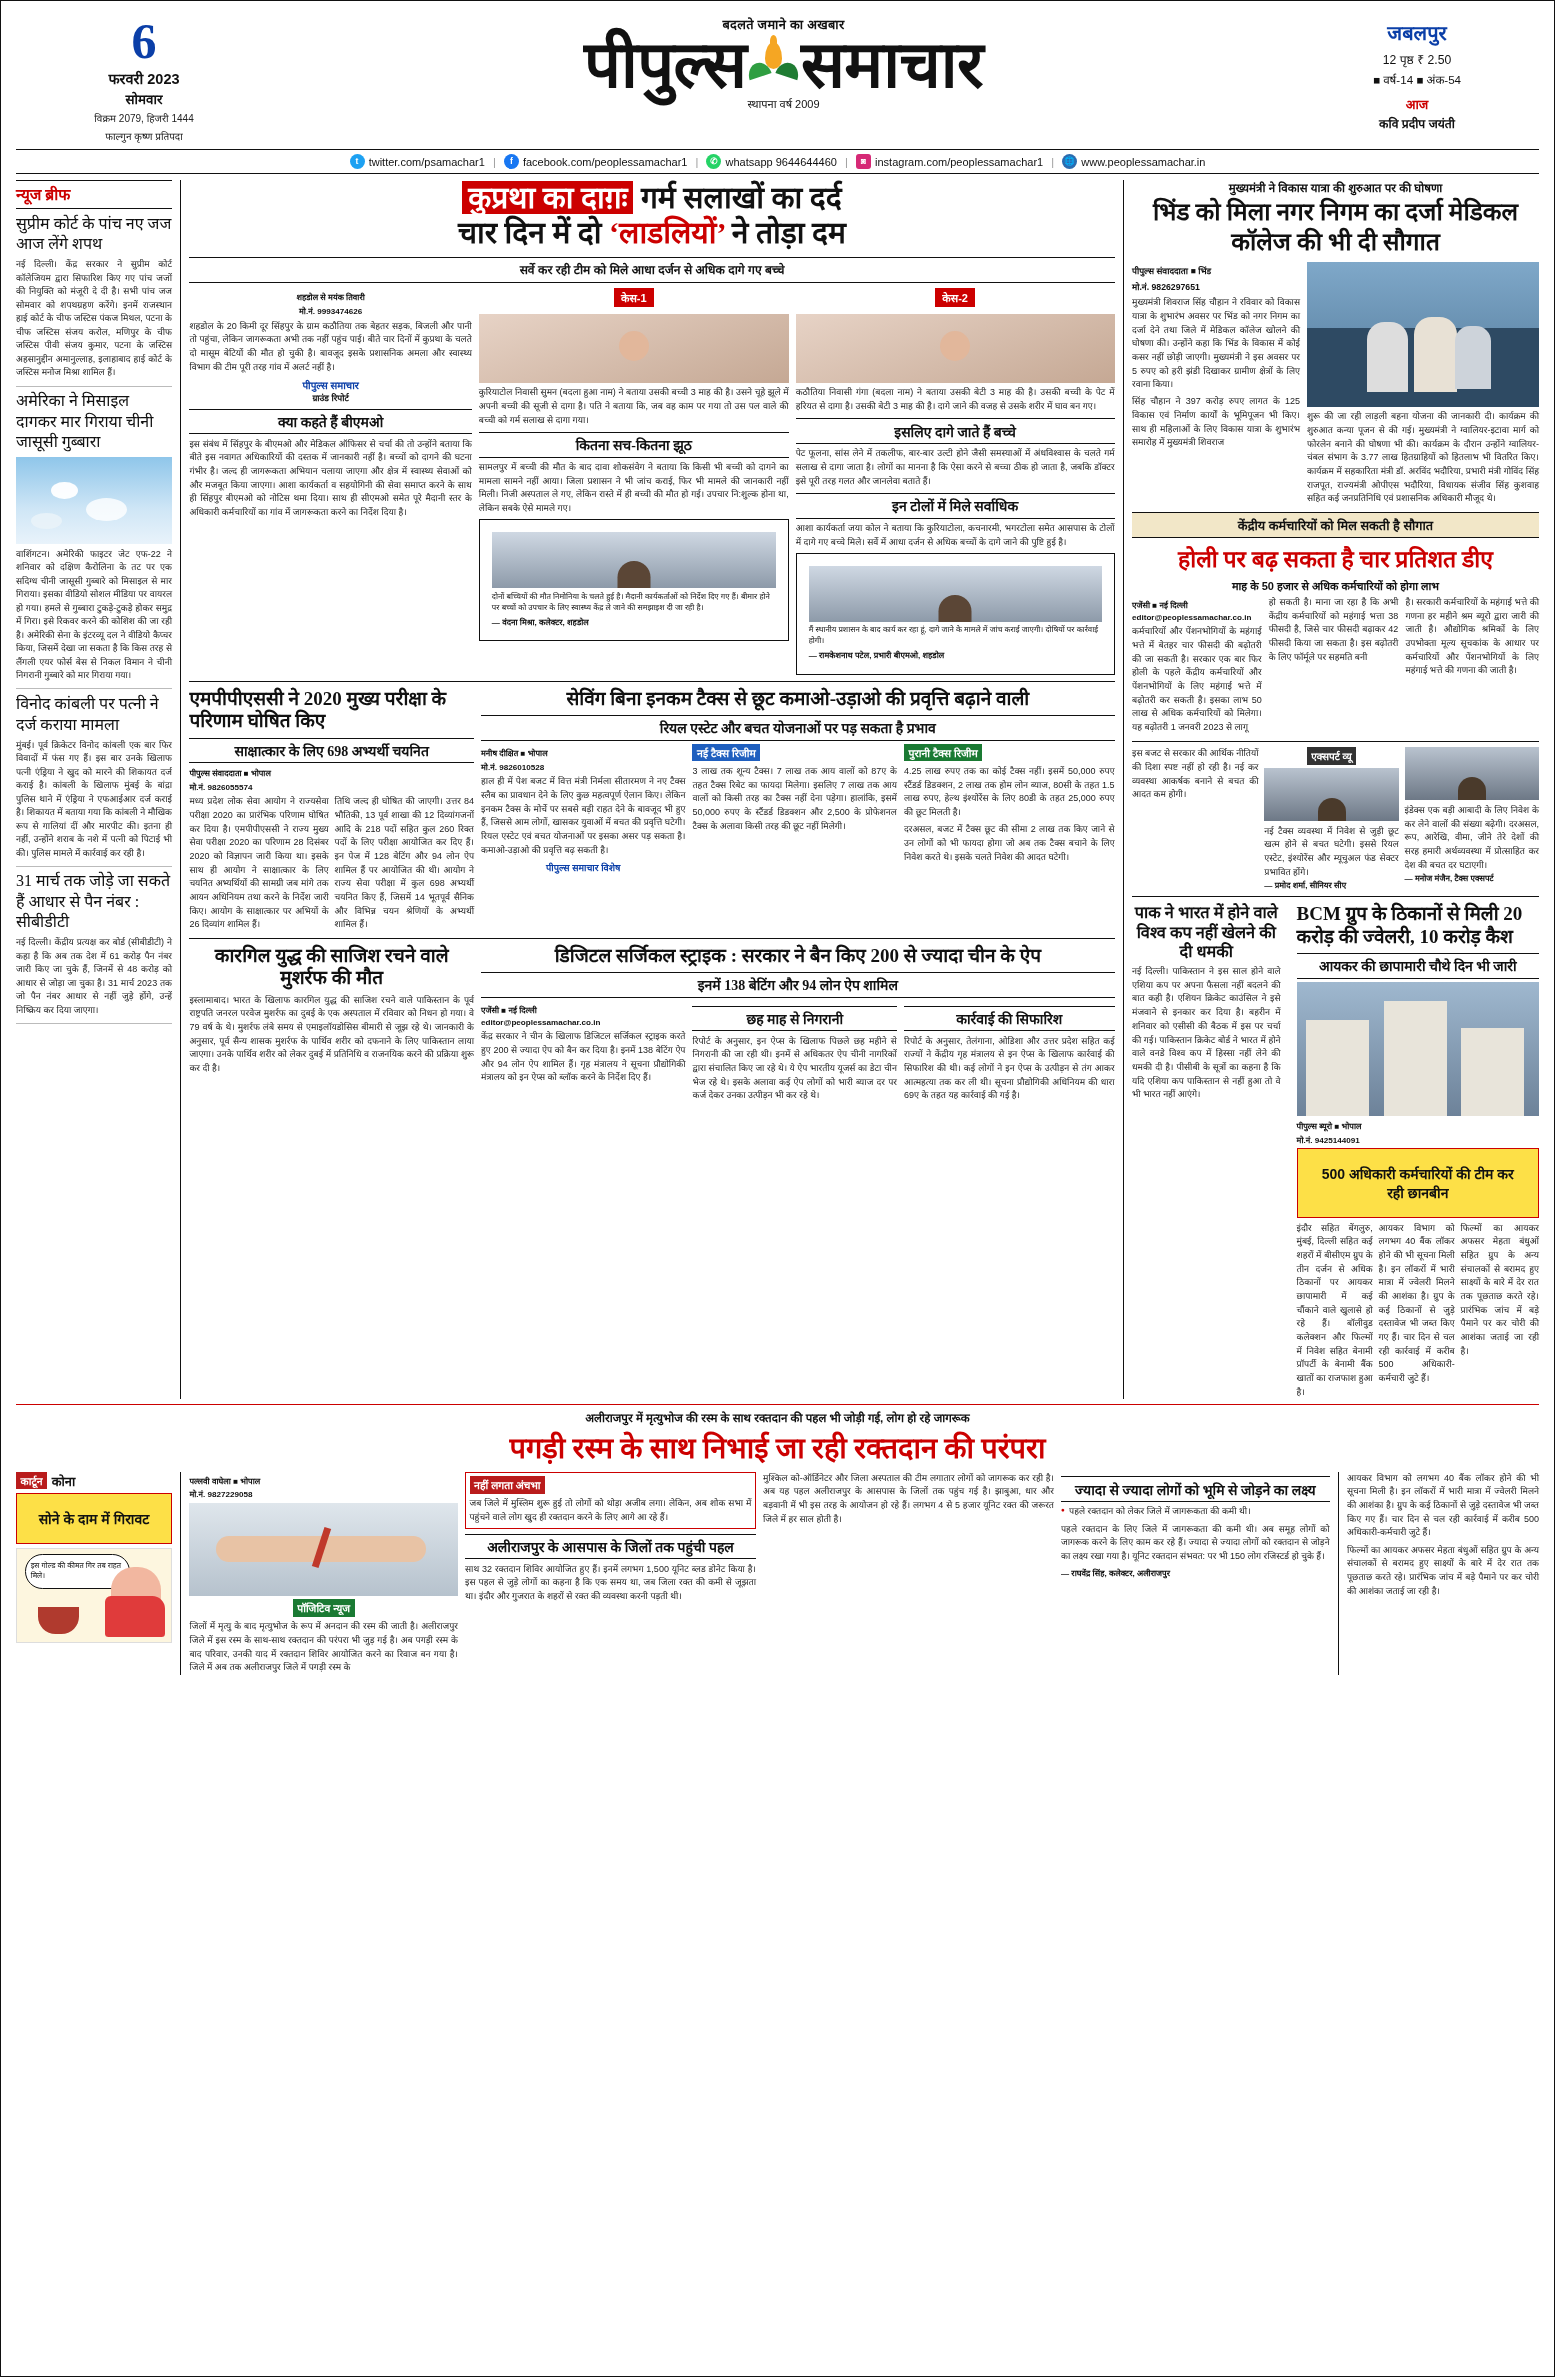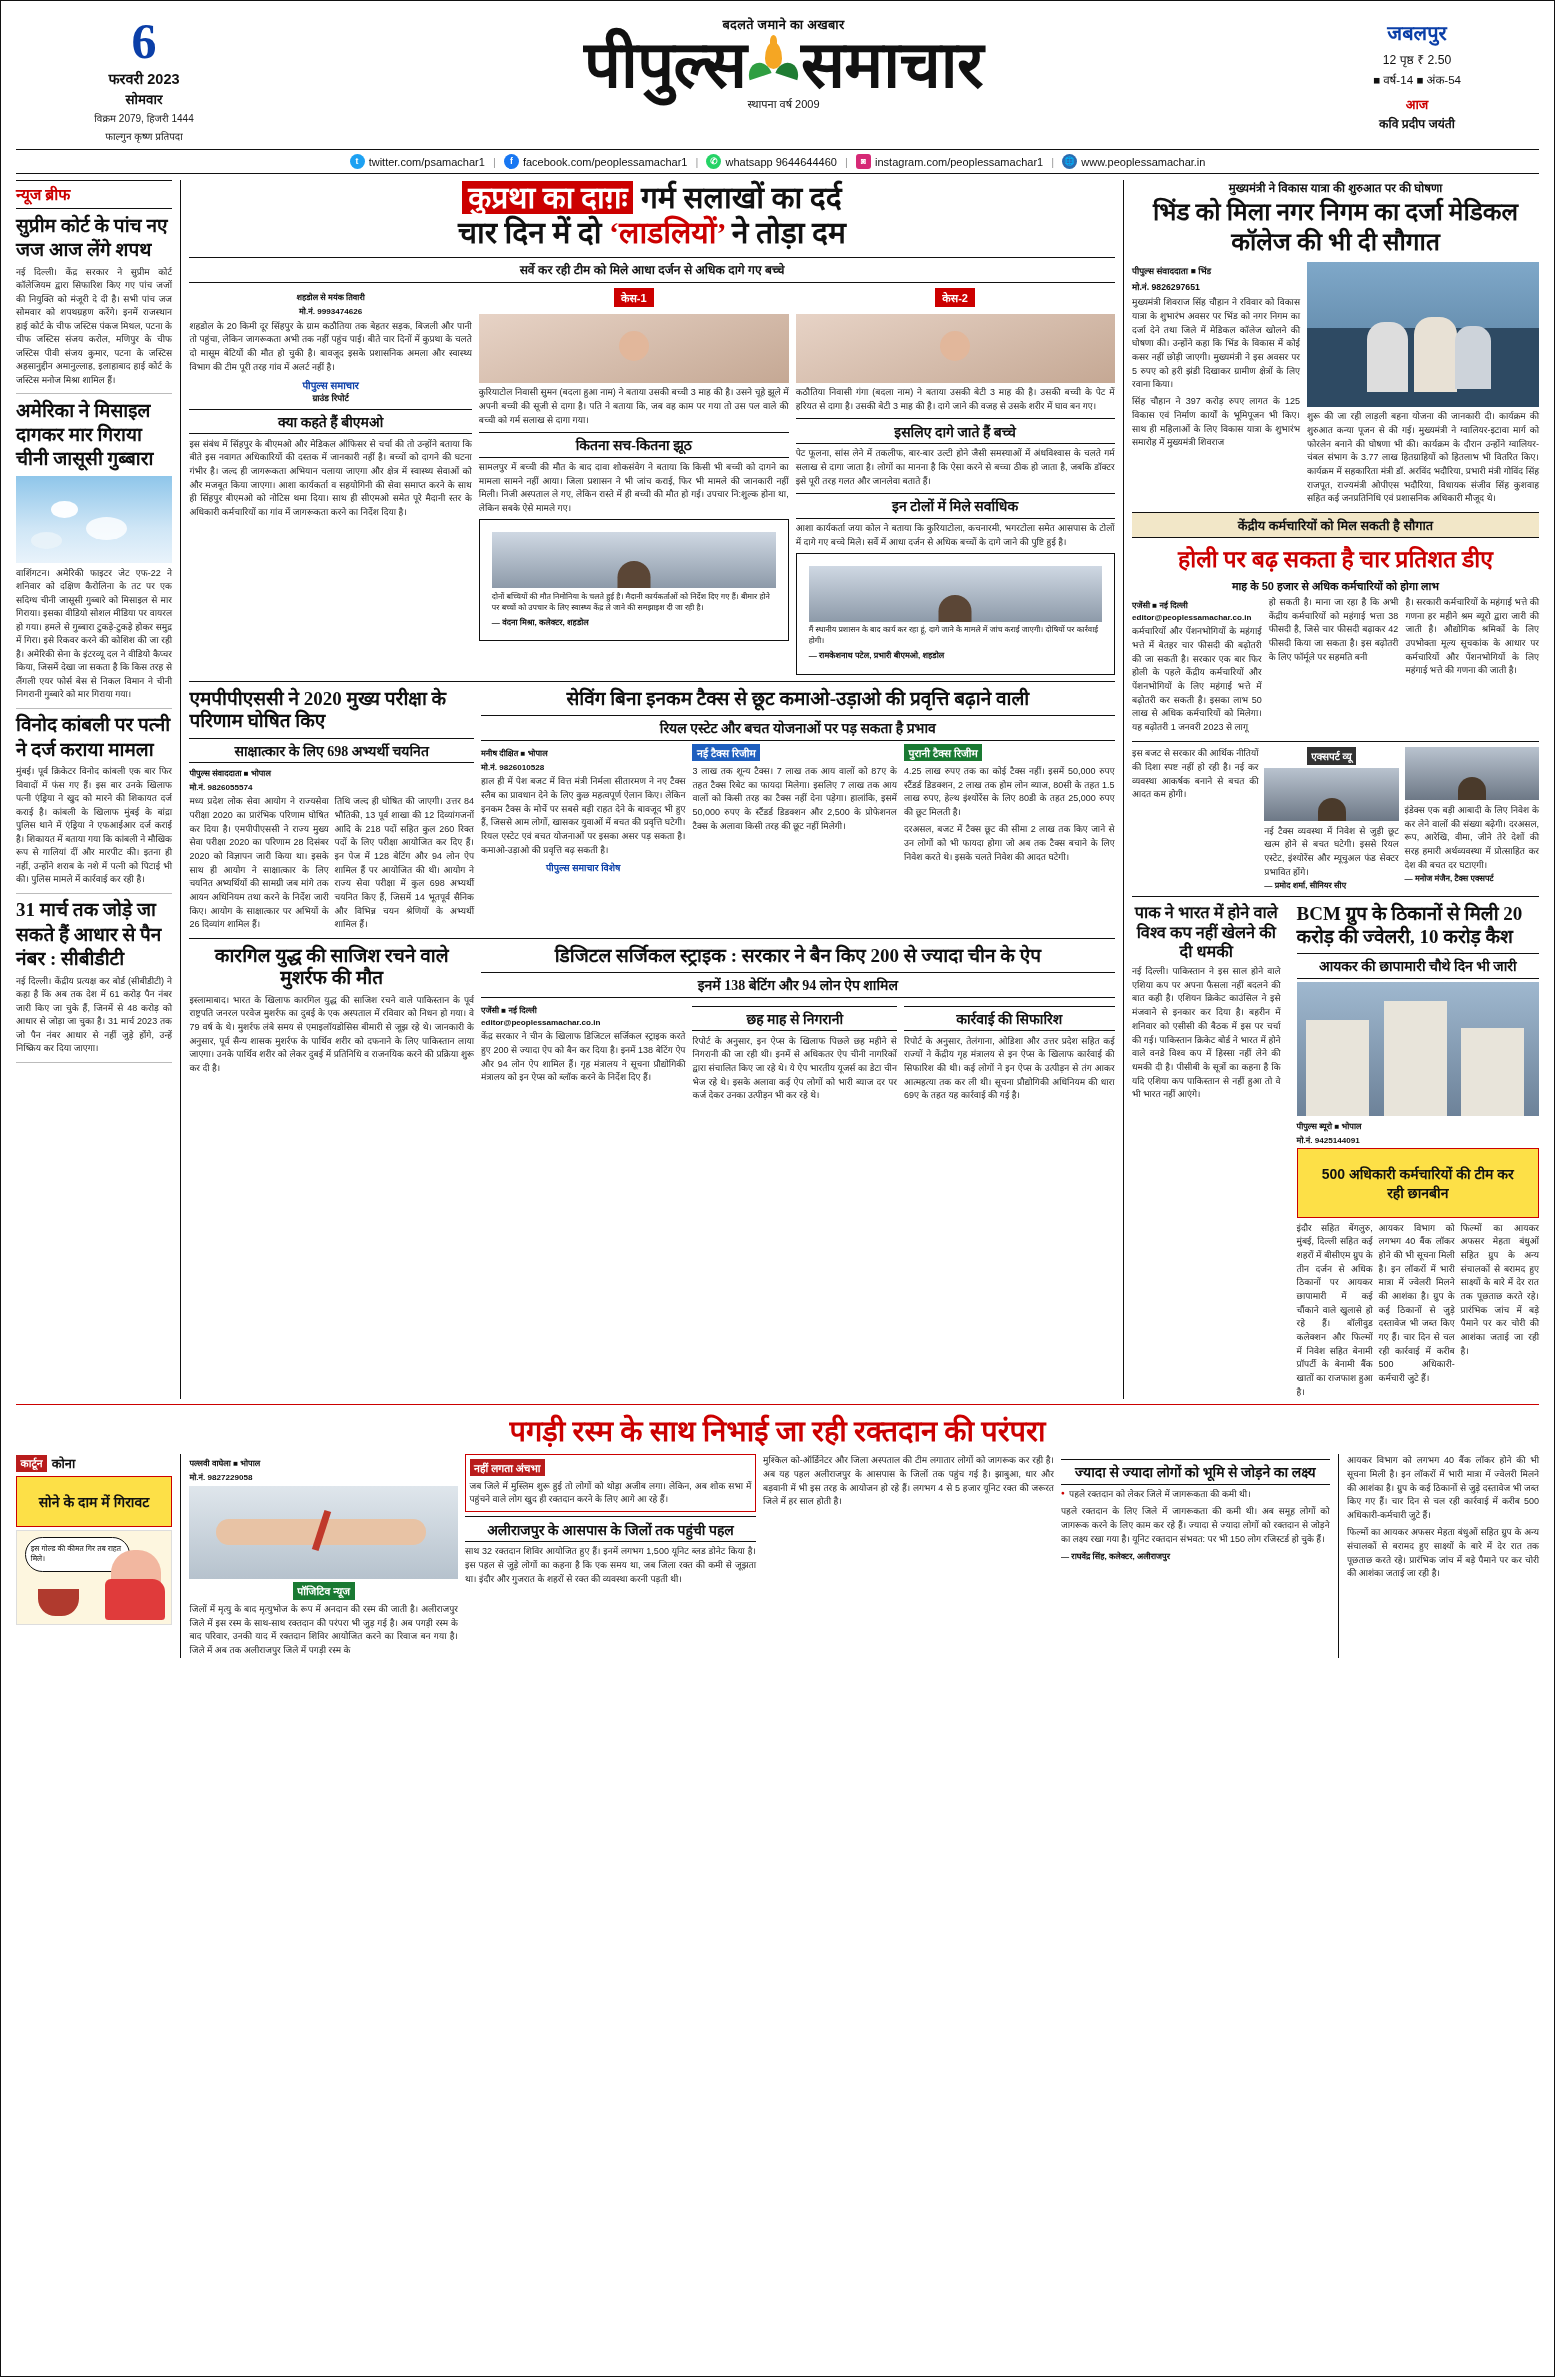--- a/index.html
+++ b/index.html
@@ -86,21 +86,21 @@
   .c-mid { flex: 1; }
   .vline { width: 1.2px; background:#111; }
 
   
   .nb-head {
     border-top:1.7px solid #111; border-bottom:1.2px solid #111;
     padding: 2.3px 0 2.9px 0; font-size: 15.7px; font-weight: bold; color:#c00;
     font-family:"Liberation Serif",serif;
   }
   .nb-item { padding: 4.6px 0 5.8px 0; border-bottom: 0.6px solid #bbb; }
-  .nb-title { font-size: 19px; font-weight: bold; line-height: 1.28; font-family:"Liberation Serif",serif; }
+  .nb-title { font-size: 16px; font-weight: normal; line-height: 1.28; font-family:"Liberation Serif",serif; }
   .nb-body { font-size: 9px; line-height: 1.5; text-align: justify; margin-top: 3.5px; color:#222; }
   .byline { font-size: 8.1px; font-weight: bold; margin-top: 2.9px; }
 
   .sky {
     margin-top: 4.6px; height: 87px;
     background: linear-gradient(#8fc6ea, #cfe6f6 60%, #e9f3fb);
     position: relative; overflow:hidden;
   }
   .sky .b1 { position:absolute; left:35px; top:24.4px; width:27px; height:17.4px; background:#fff; border-radius:50%; opacity:.95;}
   .sky .b2 { position:absolute; left:70px; top:41px; width:41px; height:23px; background:#fff; border-radius:50%; opacity:.8;}
@@ -514,20 +514,21 @@
             <div style="width:33%;" class="ctext">इंदौर सहित बेंगलुरु, मुंबई, दिल्ली सहित कई शहरों में बीसीएम ग्रुप के तीन दर्जन से अधिक ठिकानों पर आयकर छापामारी में कई चौंकाने वाले खुलासे हो रहे हैं। बॉलीवुड कलेक्शन और फिल्मों में निवेश सहित बेनामी प्रॉपर्टी के बेनामी बैंक खातों का राजफाश हुआ है।</div>
             <div style="width:33%;" class="ctext">आयकर विभाग को लगभग 40 बैंक लॉकर होने की भी सूचना मिली है। इन लॉकरों में भारी मात्रा में ज्वेलरी मिलने की आशंका है। ग्रुप के कई ठिकानों से जुड़े दस्तावेज भी जब्त किए गए हैं। चार दिन से चल रही कार्रवाई में करीब 500 अधिकारी-कर्मचारी जुटे हैं।</div>
             <div style="width:34%;" class="ctext">फिल्मों का आयकर अफसर मेहता बंधुओं सहित ग्रुप के अन्य संचालकों से बरामद हुए साक्ष्यों के बारे में देर रात तक पूछताछ करते रहे। प्रारंभिक जांच में बड़े पैमाने पर कर चोरी की आशंका जताई जा रही है।</div>
           </div>
         </div>
       </div>
     </div>
   </div>
 
   <div class="redline"></div>
+  <div class="bottom-kicker">अलीराजपुर में मृत्युभोज की रस्म के साथ रक्तदान की पहल भी जोड़ी गई, लोग हो रहे जागरूक</div>
   <div class="bottom-head">पगड़ी रस्म के साथ निभाई जा रही रक्तदान की परंपरा</div>
 
   <div style="display:flex;gap:8.1px;margin-top:5.8px;">
 
     <div style="width:156px;">
       <div class="cartoon-head">
         <span class="lbl-red">कार्टून</span>
         <span style="font-weight:bold;font-size:12.8px;">कोना</span>
       </div>
       <div class="label-strip mt6">सोने के दाम में गिरावट</div>

